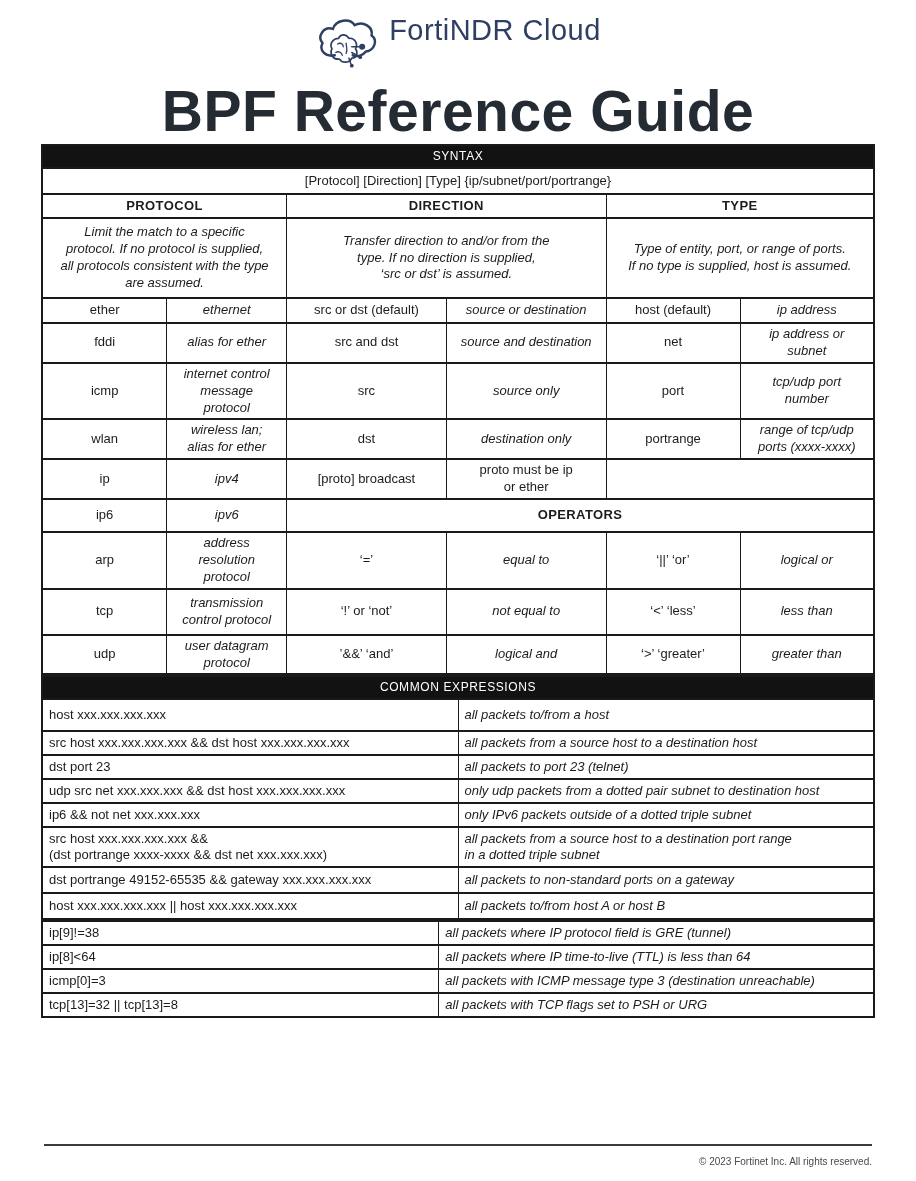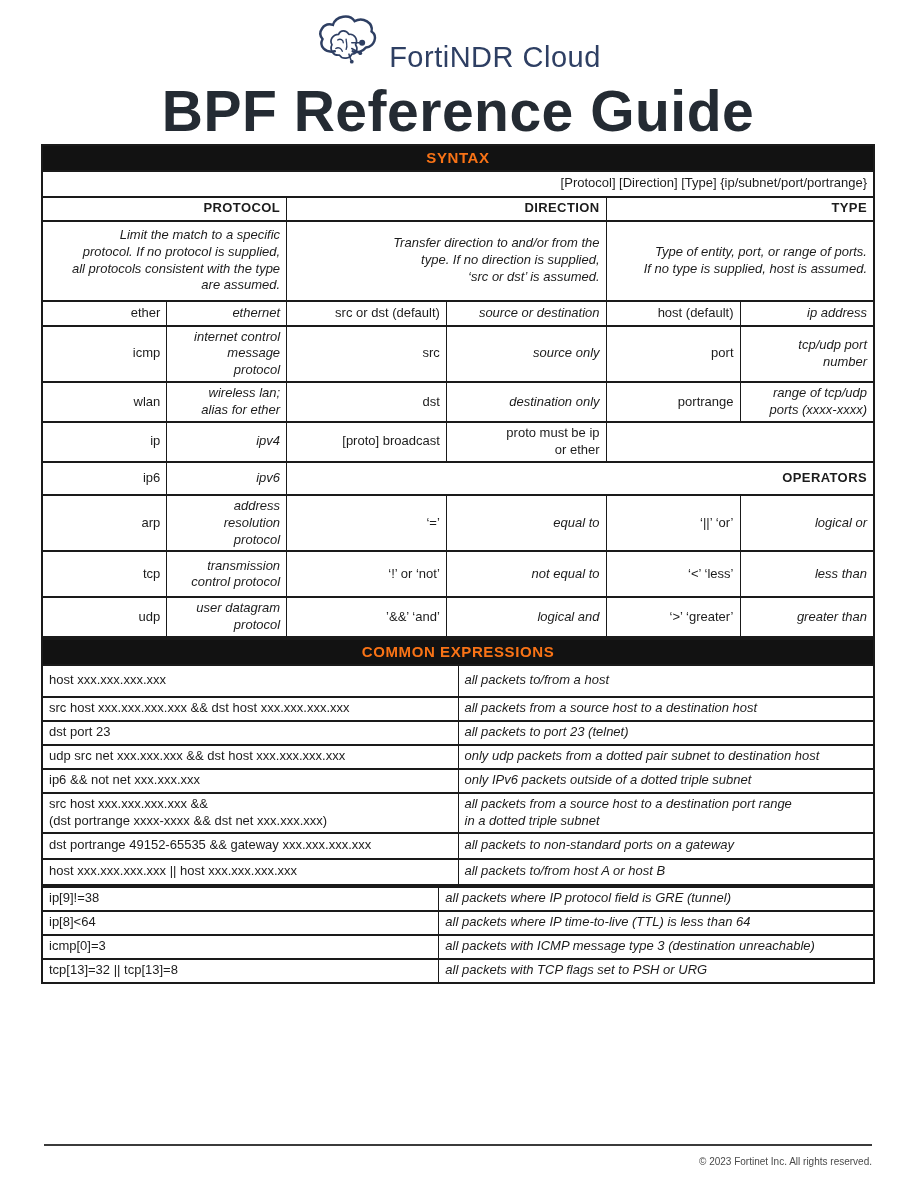--- a/index.html
+++ b/index.html
@@ -9,21 +9,21 @@
     width:916px; height:1181px;
     margin:0 auto;
     background:#ffffff;
     font-family:"Liberation Sans", sans-serif;
     color:#1c1c1c;
     overflow:hidden;
   }
   
   .brand-row {
     padding-top:14px;
-    display:flex; align-items:flex-end; justify-content:center;
+    display:flex; align-items:flex-start; justify-content:center;
     gap:8px;
     height:74px;
   }
   .brand-text {
     font-size:29px;
     color:#2e3f63;
     letter-spacing:0.5px;
   }
   .doc-title {
     text-align:center;
@@ -45,26 +45,26 @@
     border-right:1px solid #1a1a1a;
     border-top:2px solid #1a1a1a;
     border-bottom:2px solid #1a1a1a;
     font-size:13px;
     line-height:1.3;
     padding:2px 6px;
     white-space:pre-line;
     vertical-align:middle;
   }
   table.t { border:2px solid #1a1a1a; }
-  .syntax td { text-align:right; }
+  .syntax td { text-align:center; }
   tr.bar td {
     background:#121212;
-    color:#f97316;
-    font-weight:bold;
-    font-size:15px;
+    color:#ffffff;
+    font-weight:normal;
+    font-size:12px;
     letter-spacing:0.6px;
     text-align:center;
   }
   tr.ghead td, td.ops {
     font-weight:bold;
     letter-spacing:0.4px;
     font-size:13px;
   }
   td.i, tr.desc td { font-style:italic; }
   tr.desc td { font-size:13px; }
@@ -144,20 +144,29 @@
 If no type is supplied, host is assumed.</td>
     </tr>
     <tr style="height:25px">
       <td>ether</td>
       <td class="i">ethernet</td>
       <td>src or dst (default)</td>
       <td class="i">source or destination</td>
       <td>host (default)</td>
       <td class="i">ip address</td>
     </tr>
+    <tr style="height:35px">
+      <td>fddi</td>
+      <td class="i">alias for ether</td>
+      <td>src and dst</td>
+      <td class="i">source and destination</td>
+      <td>net</td>
+      <td class="i">ip address or
+subnet</td>
+    </tr>
     <tr style="height:53px">
       <td>icmp</td>
       <td class="i">internet control
 message
 protocol</td>
       <td>src</td>
       <td class="i">source only</td>
       <td>port</td>
       <td class="i">tcp/udp port
 number</td>

